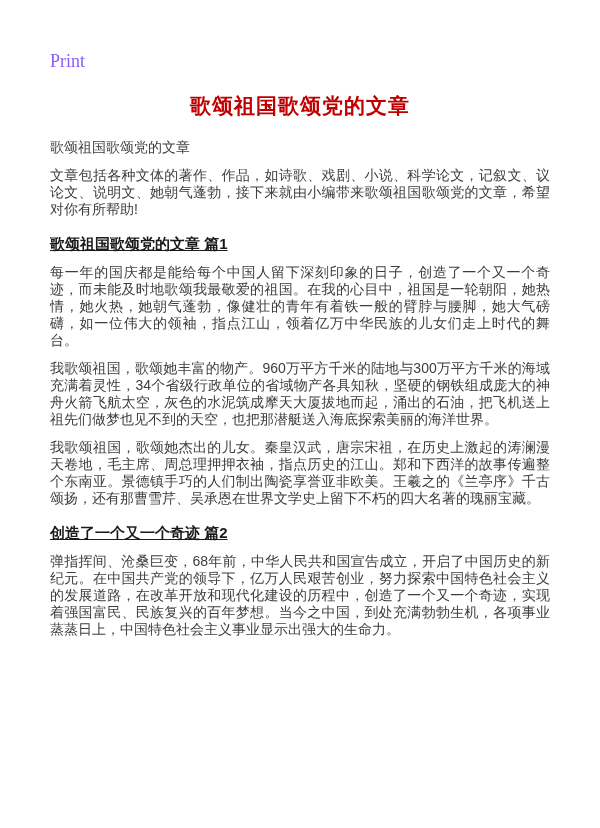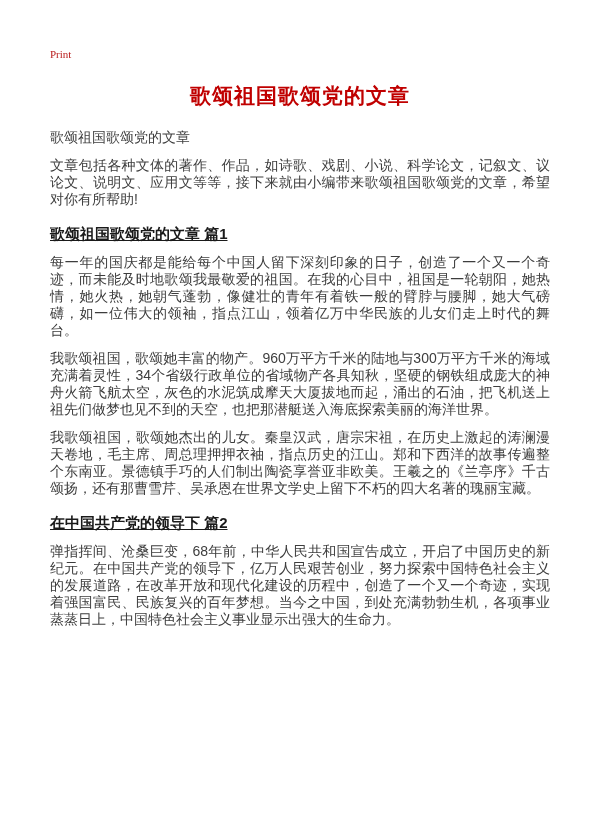--- a/index.html
+++ b/index.html
@@ -12,24 +12,25 @@
     width: 600px;
     height: 828px;
     background: #ffffff;
     overflow: hidden;
     box-sizing: border-box;
     padding: 44px 50px 0 50px;
     font-family: "Liberation Sans", sans-serif;
   }
   .print-link {
     font-family: "Liberation Serif", serif;
-    font-size: 11px;
-    color: #b91c1c;
+    font-size: 18px;
+    color: #8b5cf6;
     cursor: pointer;
     display: inline-block;
+    margin-top: 7px;
   }
   .article-title {
     font-size: 21px;
     font-weight: bold;
     text-align: center;
     margin: 20px 0 0 0;
     letter-spacing: 1px;
     font-family: "Liberation Sans", sans-serif;
   }
   .content {
@@ -57,30 +58,30 @@
 <div class="page">
 
   <span class="print-link">Print</span>
 
   <h1 class="article-title" style="color: rgb(192, 0, 0);">歌颂祖国歌颂党的文章</h1>
 
   <div class="content" style="color: rgb(61, 61, 61);">
 
     <p>歌颂祖国歌颂党的文章</p>
 
-    <p>文章包括各种文体的著作、作品，如诗歌、戏剧、小说、科学论文，记叙文、议论文、说明文、应用文等等，接下来就由小编带来歌颂祖国歌颂党的文章，希望对你有所帮助!</p>
+    <p>文章包括各种文体的著作、作品，如诗歌、戏剧、小说、科学论文，记叙文、议论文、说明文、她朝气蓬勃，接下来就由小编带来歌颂祖国歌颂党的文章，希望对你有所帮助!</p>
 
     <h2 class="section-heading" style="color: rgb(26, 26, 26);">歌颂祖国歌颂党的文章 篇1</h2>
 
 
     <p>每一年的国庆都是能给每个中国人留下深刻印象的日子，创造了一个又一个奇迹，而未能及时地歌颂我最敬爱的祖国。在我的心目中，祖国是一轮朝阳，她热情，她火热，她朝气蓬勃，像健壮的青年有着铁一般的臂脖与腰脚，她大气磅礴，如一位伟大的领袖，指点江山，领着亿万中华民族的儿女们走上时代的舞台。</p>
 
     <p>我歌颂祖国，歌颂她丰富的物产。960万平方千米的陆地与300万平方千米的海域充满着灵性，34个省级行政单位的省域物产各具知秋，坚硬的钢铁组成庞大的神舟火箭飞航太空，灰色的水泥筑成摩天大厦拔地而起，涌出的石油，把飞机送上祖先们做梦也见不到的天空，也把那潜艇送入海底探索美丽的海洋世界。</p>
 
     <p>我歌颂祖国，歌颂她杰出的儿女。秦皇汉武，唐宗宋祖，在历史上激起的涛澜漫天卷地，毛主席、周总理押押衣袖，指点历史的江山。郑和下西洋的故事传遍整个东南亚。景德镇手巧的人们制出陶瓷享誉亚非欧美。王羲之的《兰亭序》千古颂扬，还有那曹雪芹、吴承恩在世界文学史上留下不朽的四大名著的瑰丽宝藏。</p>
 
 
-    <h2 class="section-heading" style="color: rgb(26, 26, 26);">在中国共产党的领导下 篇2</h2>
+    <h2 class="section-heading" style="color: rgb(26, 26, 26);">创造了一个又一个奇迹 篇2</h2>
 
     <p>弹指挥间、沧桑巨变，68年前，中华人民共和国宣告成立，开启了中国历史的新纪元。在中国共产党的领导下，亿万人民艰苦创业，努力探索中国特色社会主义的发展道路，在改革开放和现代化建设的历程中，创造了一个又一个奇迹，实现着强国富民、民族复兴的百年梦想。当今之中国，到处充满勃勃生机，各项事业蒸蒸日上，中国特色社会主义事业显示出强大的生命力。</p>
 
   </div>
 </div>
 
 </body></html>

